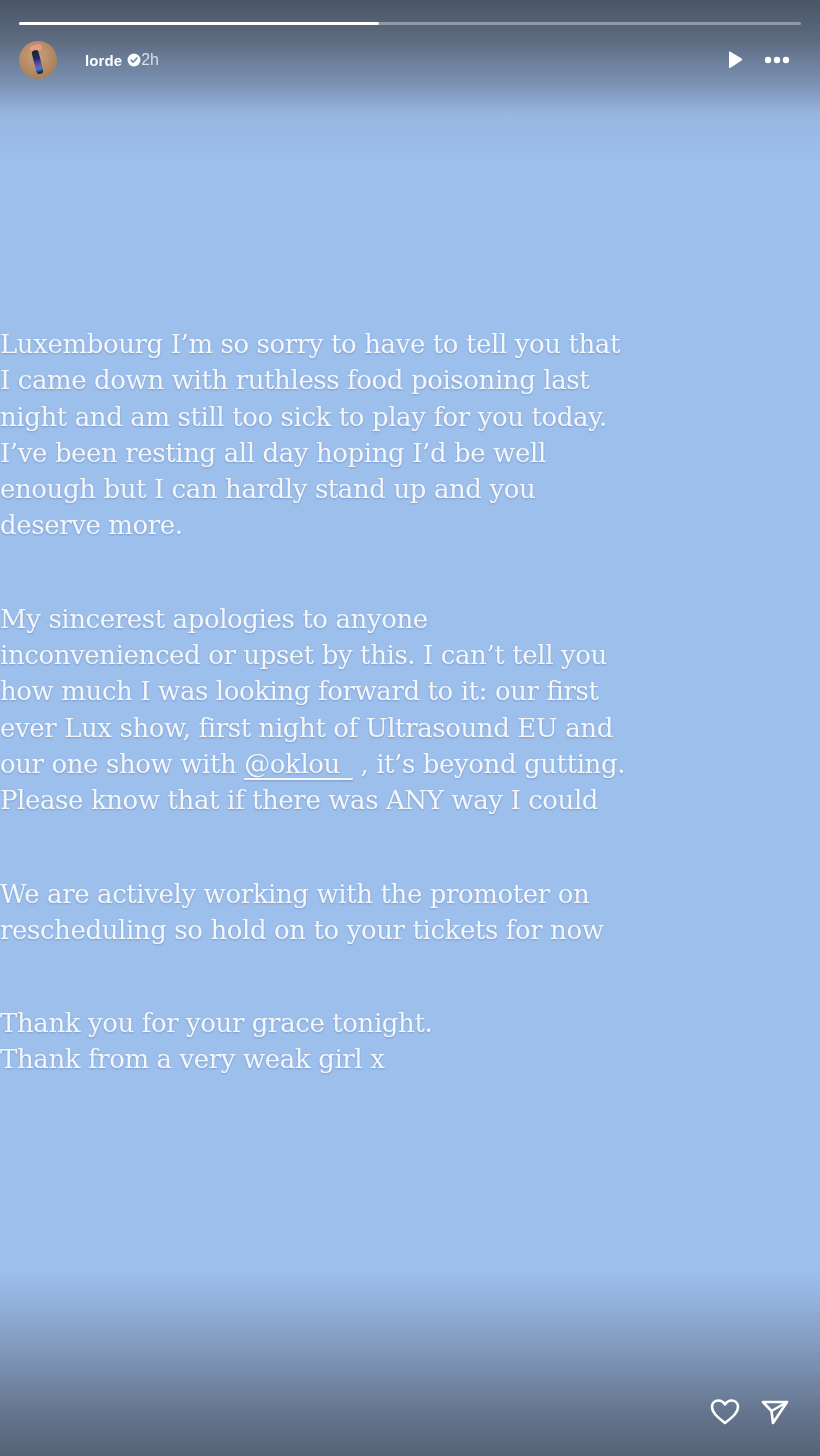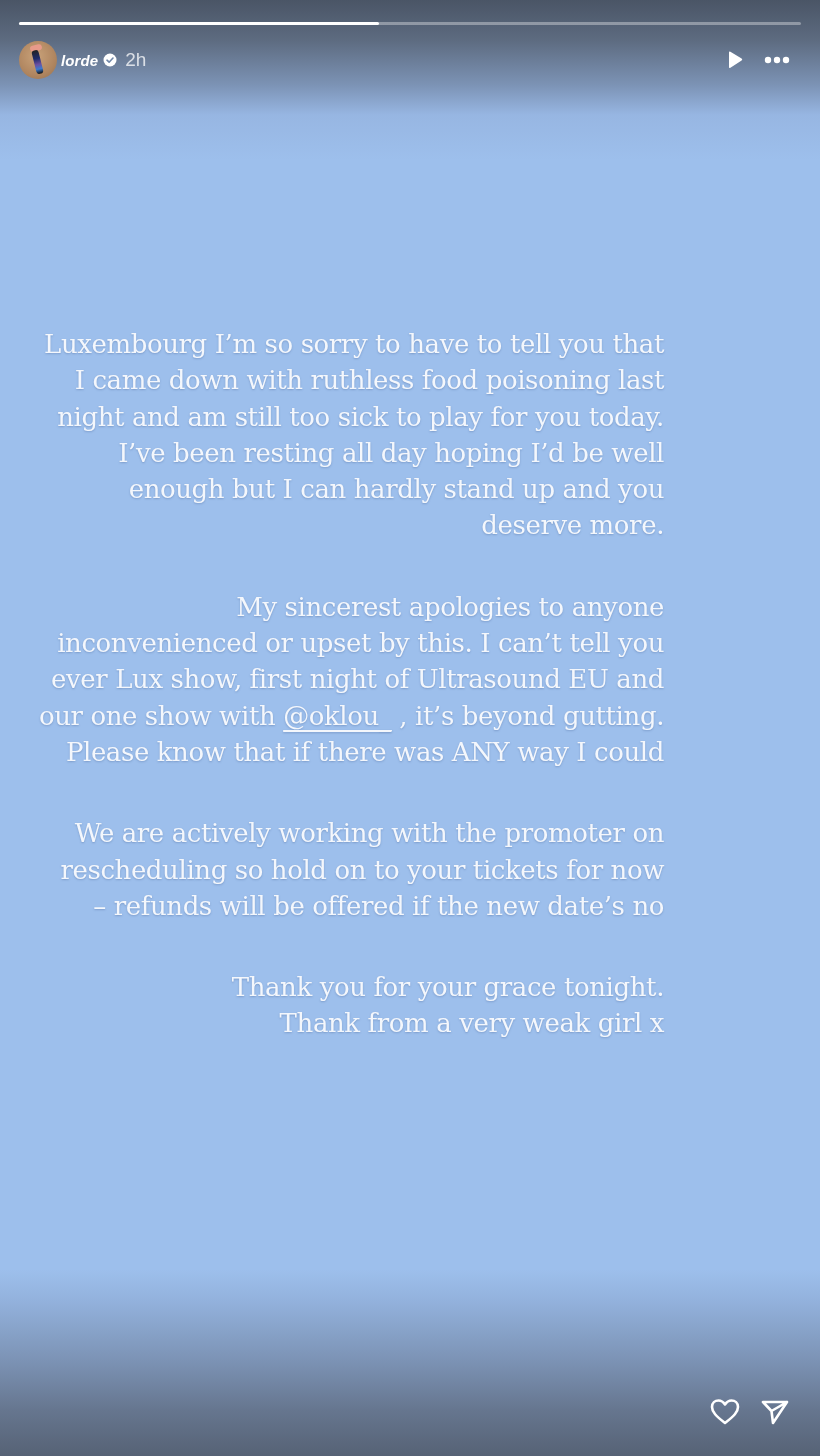--- a/index.html
+++ b/index.html
@@ -77,65 +77,63 @@
       position: absolute;
       left: 11px;
       top: 4px;
       width: 12px;
       height: 6px;
       border-radius: 4px;
       background: #e89a8a;
       transform: rotate(-14deg);
     }
     .username {
-      margin-left: 4px;
+      margin-left: 28px;
       color: #ffffff;
       font-weight: bold;
       font-size: 15px;
       letter-spacing: 0.1px;
-      font-style: italic;
     }
     .verified {
       margin-left: 5px;
       width: 14px;
       height: 14px;
       display: inline-flex;
     }
     .timestamp {
-      margin-left: 8px;
       color: rgba(255,255,255,0.75);
-      font-size: 19px;
+      font-size: 16px;
     }
     .header-actions {
       margin-left: auto;
       display: flex;
       align-items: center;
       gap: 20px;
     }
     .icon-btn {
       display: inline-flex;
       align-items: center;
       justify-content: center;
       cursor: pointer;
     }
     .message {
       position: absolute;
       left: 0;
       top: 326px;
       width: 664px;
-      text-align: right;
+      text-align: left;
       color: #f4f7fc;
       font-family: "DejaVu Serif", "Liberation Serif", serif;
       font-size: 26px;
       line-height: 36.3px;
       text-shadow: 0 1px 2px rgba(60,90,140,0.35);
       letter-spacing: -0.4px;
     }
     .para { margin: 0; }
-    .para + .para { margin-top: 45px; }
+    .para + .para { margin-top: 57px; }
     .line { display: block; white-space: nowrap; }
     .mention {
       text-decoration: underline;
       text-underline-offset: 5px;
       text-decoration-thickness: 1.5px;
       cursor: pointer;
     }
     .footer-actions {
       position: absolute;
       right: 30px;
@@ -189,28 +187,28 @@
       <span class="line">Luxembourg I’m so sorry to have to tell you that</span>
       <span class="line">I came down with ruthless food poisoning last</span>
       <span class="line">night and am still too sick to play for you today.</span>
       <span class="line">I’ve been resting all day hoping I’d be well</span>
       <span class="line">enough but I can hardly stand up and you</span>
       <span class="line">deserve more.</span>
     </p>
     <p class="para">
       <span class="line">My sincerest apologies to anyone</span>
       <span class="line">inconvenienced or upset by this. I can’t tell you</span>
+      <span class="line">how much I was looking forward to it: our first</span>
       <span class="line">ever Lux show, first night of Ultrasound EU and</span>
       <span class="line"><span>our one show with </span><span class="mention">@oklou_</span><span> , it’s beyond gutting.</span></span>
       <span class="line">Please know that if there was ANY way I could</span>
     </p>
     <p class="para">
       <span class="line">We are actively working with the promoter on</span>
       <span class="line">rescheduling so hold on to your tickets for now</span>
-      <span class="line">– refunds will be offered if the new date’s no</span>
     </p>
     <p class="para">
       <span class="line">Thank you for your grace tonight.</span>
       <span class="line">Thank from a very weak girl x</span>
     </p>
   </div>
 
   <div class="footer-actions">
     <span class="icon-btn">
       <svg width="30" height="28" viewBox="0 0 30 28">

